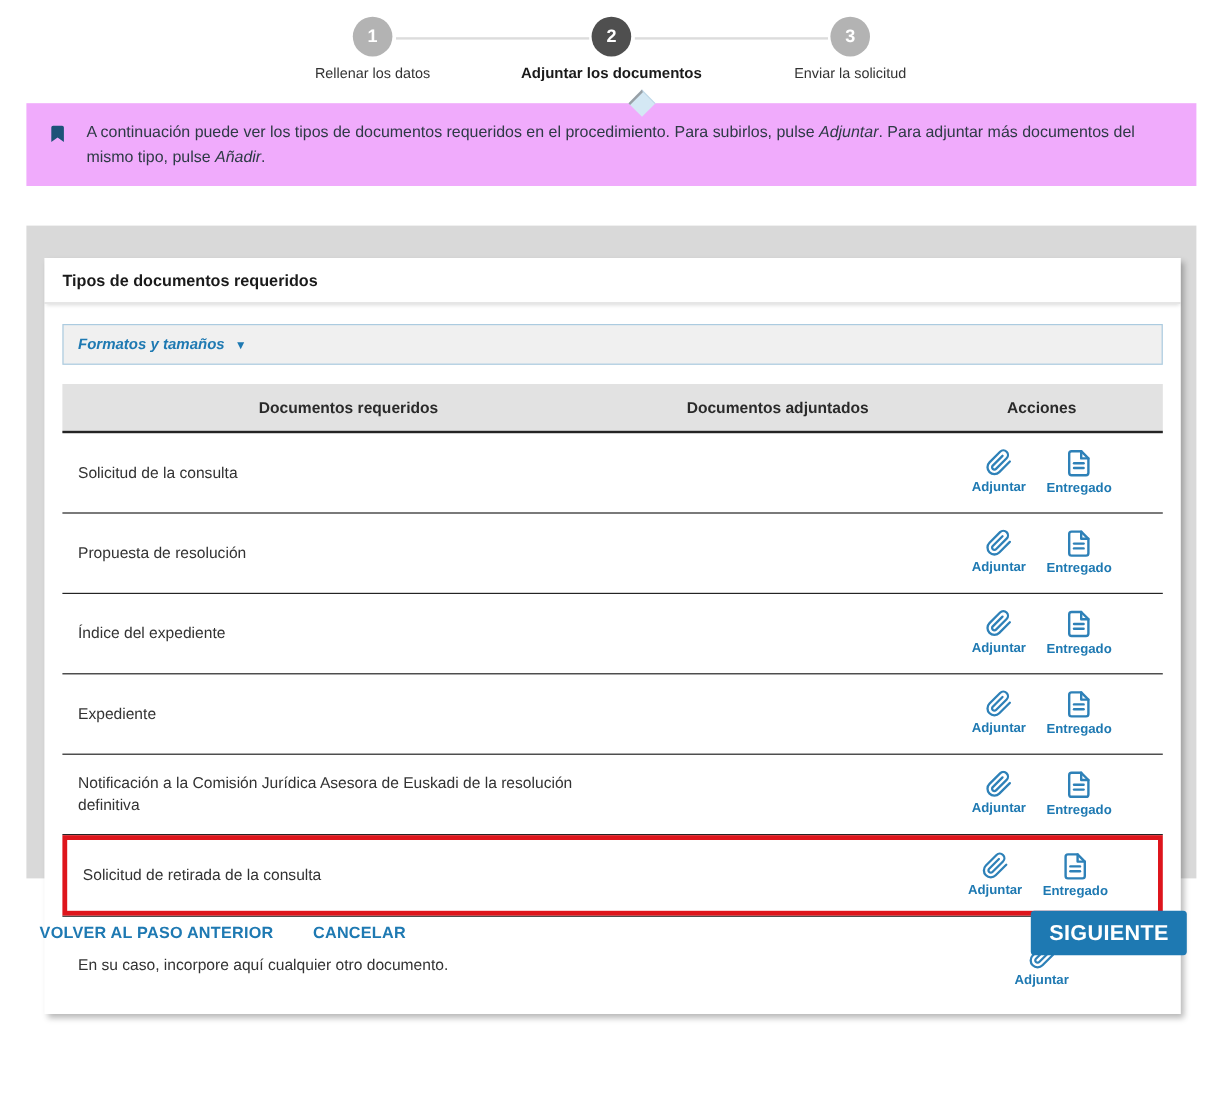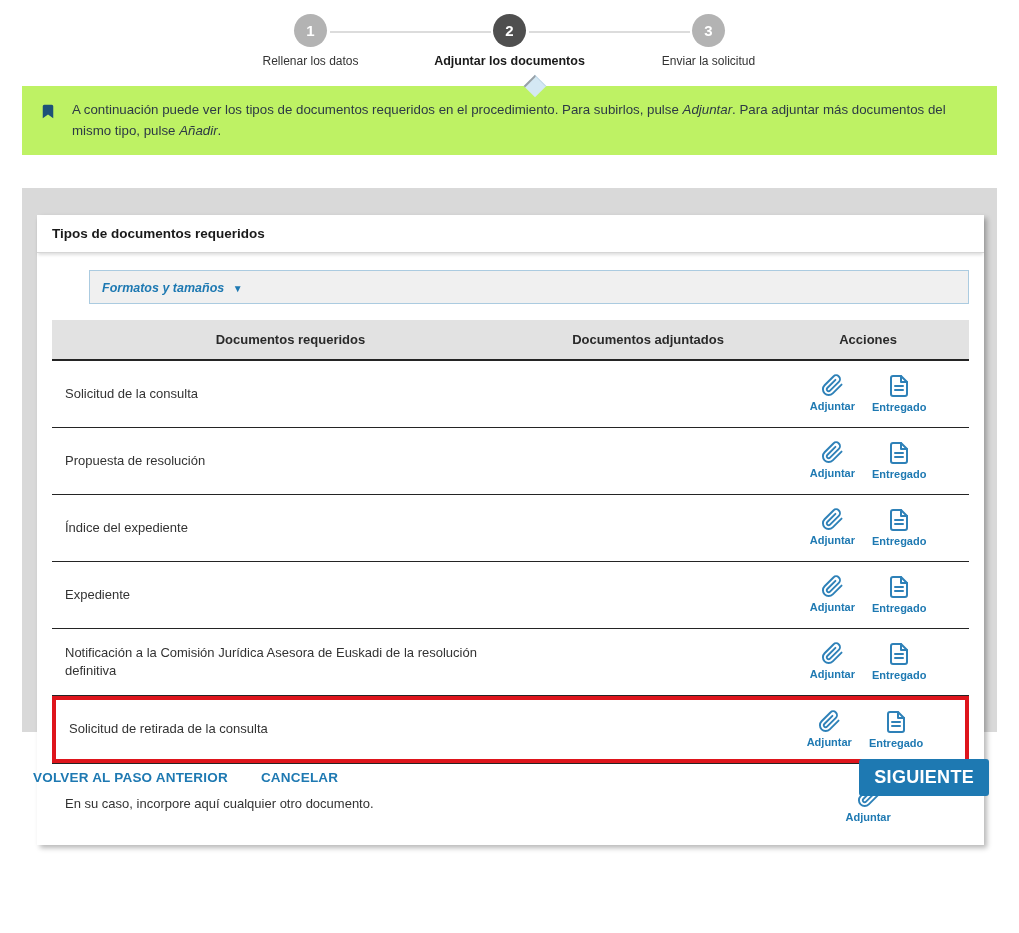--- a/index.html
+++ b/index.html
@@ -26,21 +26,21 @@
     font-weight: bold; font-size: 15px; line-height: 33px;
     margin: 0 auto; position: relative; z-index: 1;
   }
   .step.active .step-circle { background: #4f4f4f; }
   .step-label { margin-top: 7px; font-size: 12px; color: #333; }
   .step.active .step-label { font-weight: bold; color: #1a1a1a; font-size: 12.5px; }
 
   
   .banner {
     position: relative; margin: 18px 22px 0;
-    background: #bef264;
+    background: #f0abfc;
     padding: 13px 26px 13px 17px;
     display: flex; gap: 15px;
   }
   .banner-caret {
     position: absolute; top: -8px; left: 505px;
     width: 16px; height: 16px;
     background: #d4e8f4;
     transform: rotate(45deg);
     border-left: 2px solid #98a0a6;
     border-top: 1px solid #c3d9e8;
@@ -58,21 +58,21 @@
   .panel-title {
     padding: 11px 15px; font-size: 13.5px; font-weight: bold; color: #1a1a1a;
     border-bottom: 1px solid #d6d6d6;
     box-shadow: 0 3px 3px -1px rgba(0,0,0,0.13);
     position: relative; z-index: 1;
   }
   .panel-body { padding: 17px 15px 0; }
 
   .formats-bar {
     border: 1px solid #abcbe0; background: #f0f0f0;
-    padding: 7px 12px; cursor: pointer; margin-left: 37px;
+    padding: 7px 12px; cursor: pointer;
   }
   .formats-label { font-size: 12.5px; font-weight: bold; font-style: italic; color: #1e79b2; }
   .formats-caret { font-style: normal; font-size: 10px; color: #1e79b2; margin-left: 4px; font-weight: bold; }
 
   
   .doc-table { margin-top: 16px; }
   .thead {
     display: flex; background: #e2e2e2;
     border-bottom: 2px solid #242424;
     font-weight: bold; font-size: 13px; color: #2a2a2a;

